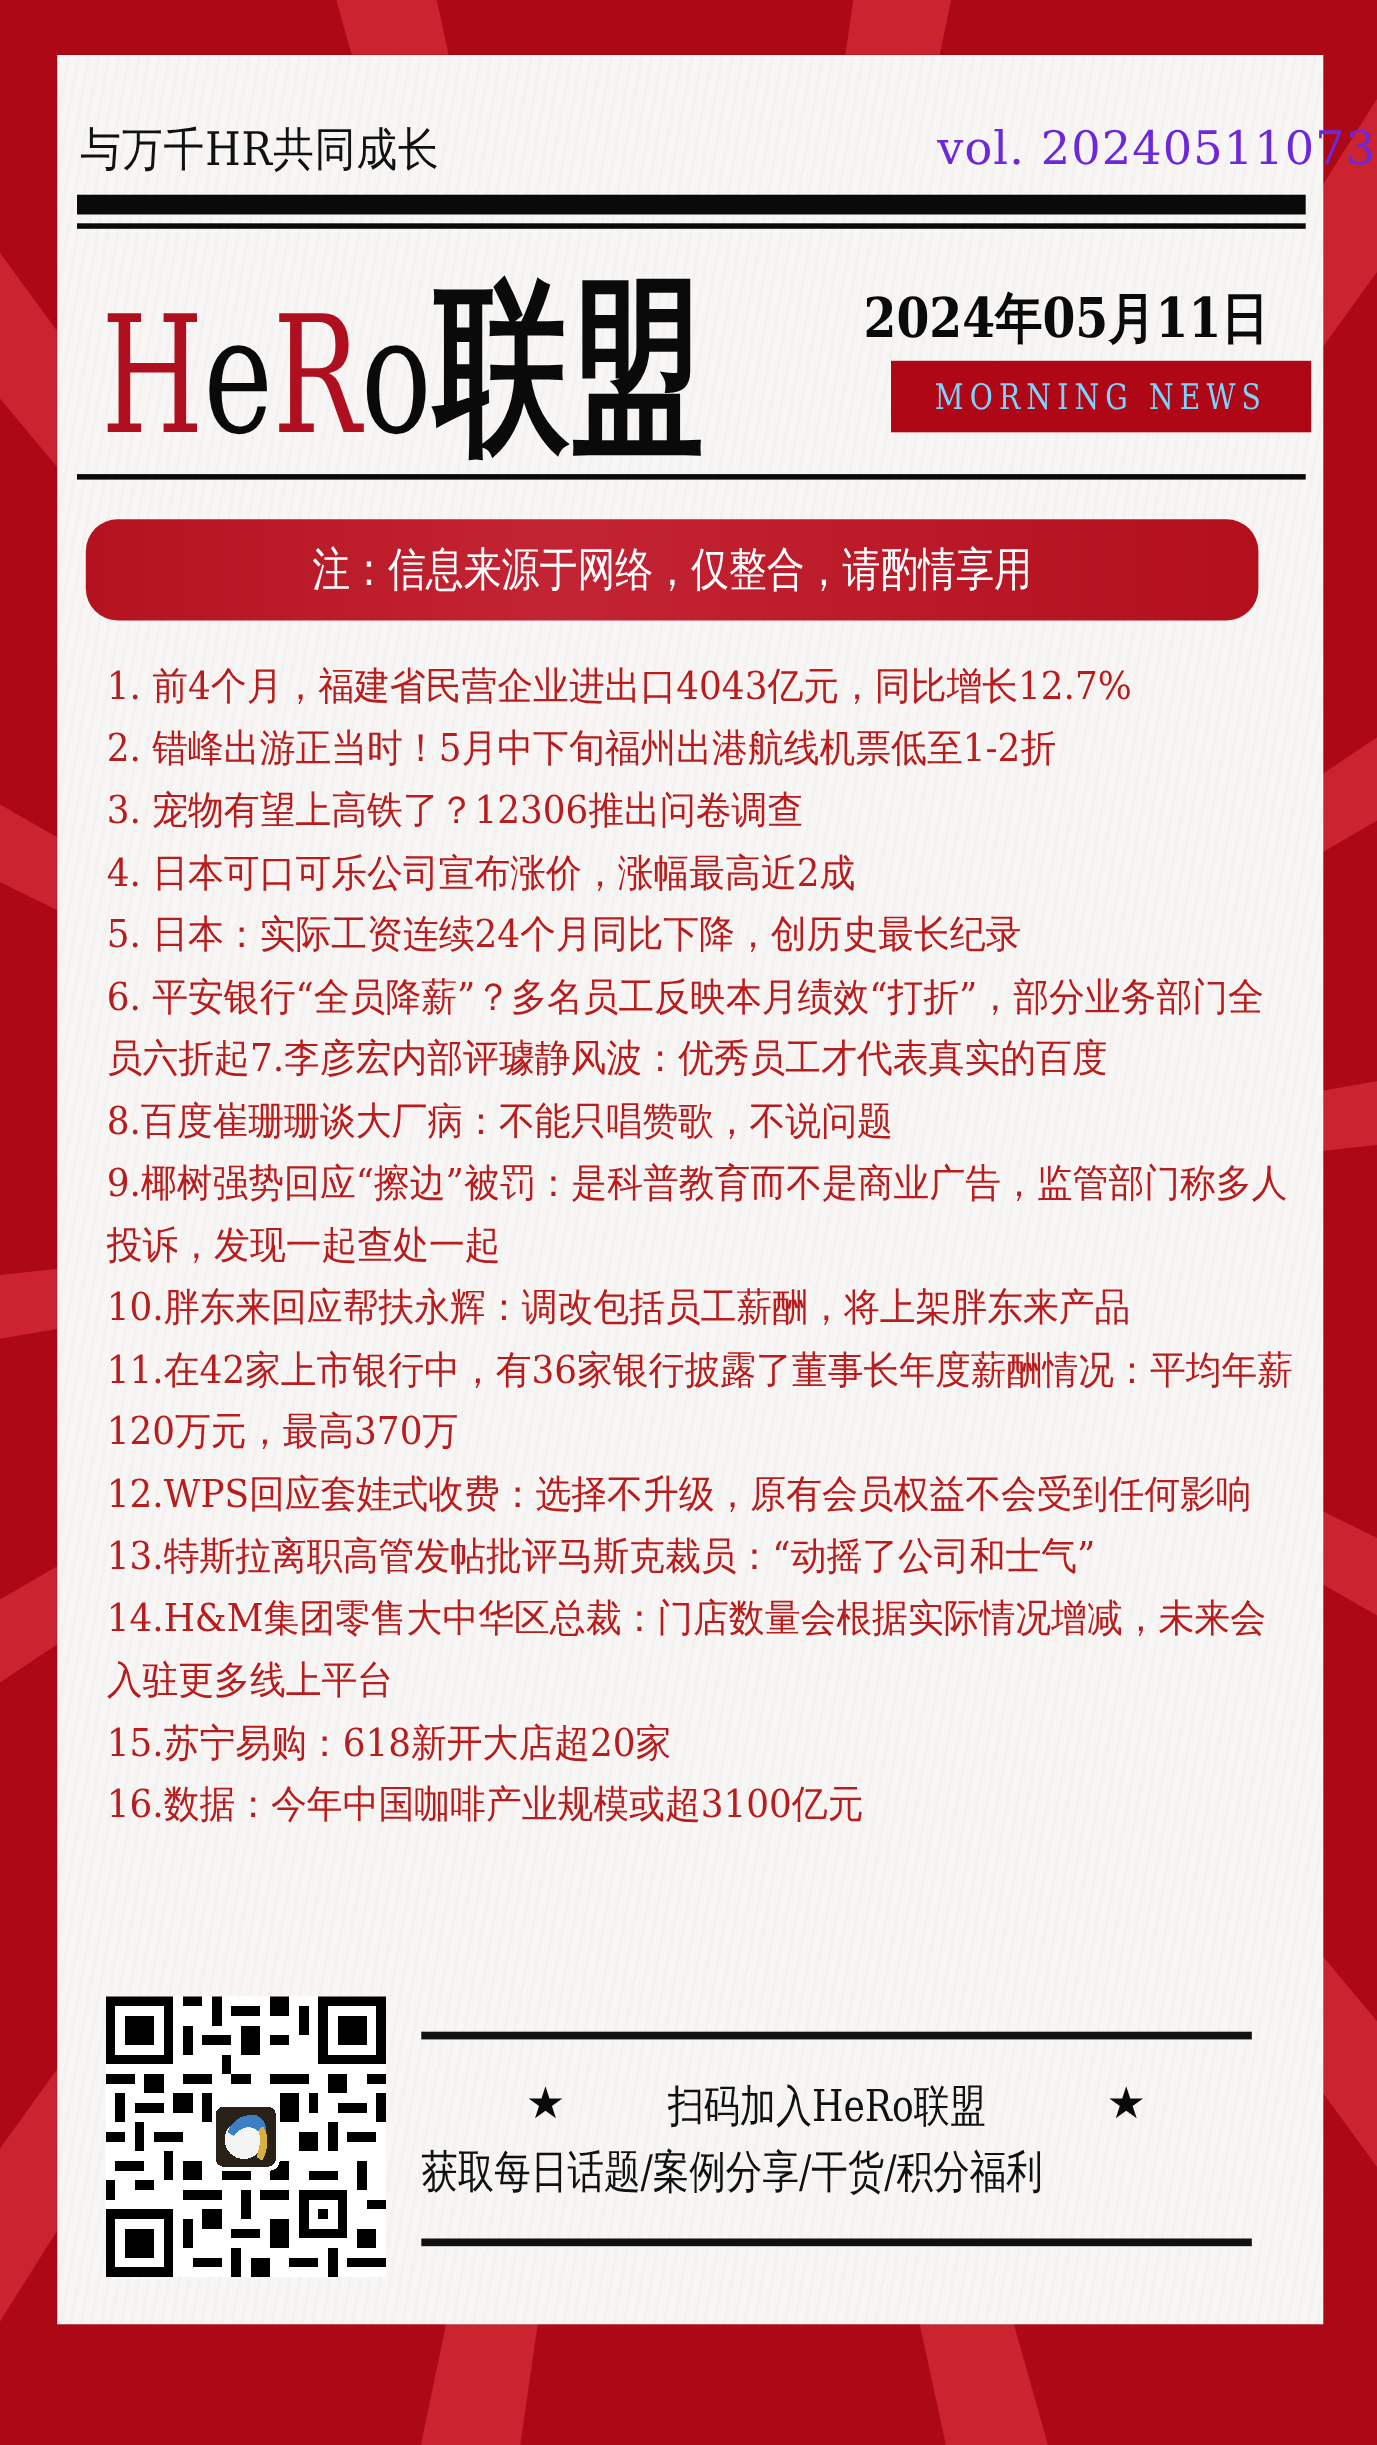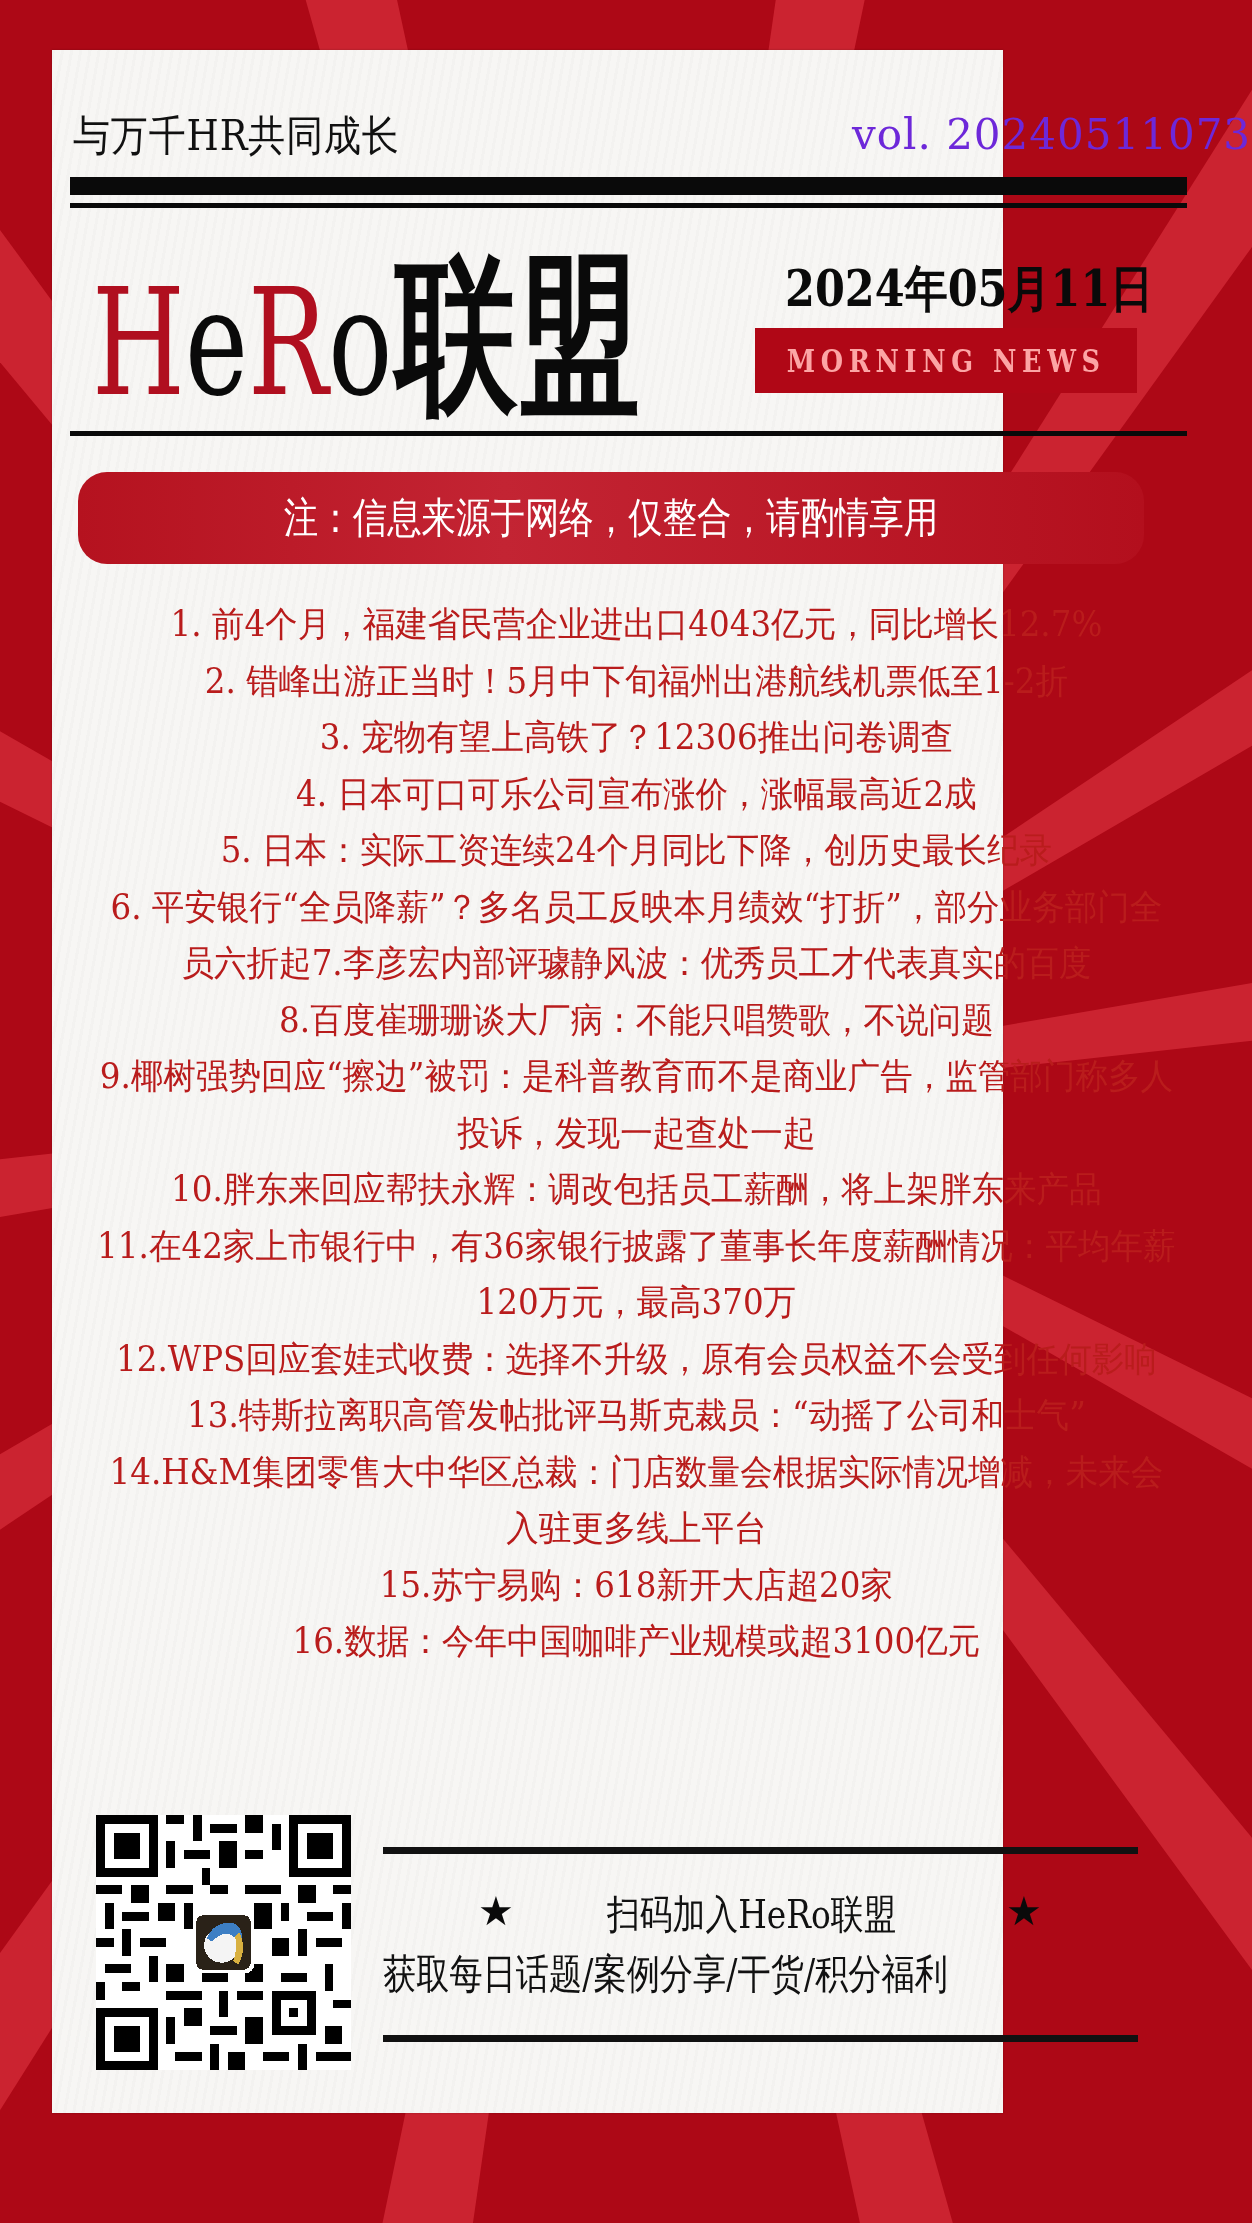--- a/index.html
+++ b/index.html
@@ -1,32 +1,32 @@
 <!DOCTYPE html>
 <html><head>
 <meta charset="utf-8">
 <style>
   html, body { margin:0; padding:0; }
   body { width:1252px; height:2223px; position:relative; overflow:hidden; background:#ad0816; font-family:"DejaVu Serif","Liberation Serif",serif; }
   .bg-rays { position:absolute; inset:0; overflow:hidden; }
   .ray { position:absolute; left:626px; top:1100px; width:0; height:0; }
   .ray span { position:absolute; left:-90px; top:-2600px; width:180px; height:2600px; background:rgba(214,44,58,0.75); transform-origin:90px 2600px; clip-path:polygon(0 0,100% 0,55% 100%,45% 100%); }
-  .paper { position:absolute; left:52px; top:50px; width:951px; height:2063px; background:#f7f6f4; box-shadow:0 0 2px rgba(0,0,0,0.25);text-align:center; }
+  .paper { position:absolute; left:52px; top:50px; width:1151px; height:2063px; background:#f7f6f4; box-shadow:0 0 2px rgba(0,0,0,0.25); }
   .paper::before { content:""; position:absolute; inset:0; background:repeating-linear-gradient(100deg, rgba(0,0,0,0.015) 0 3px, rgba(255,255,255,0) 3px 9px); pointer-events:none; }
   .abs { position:absolute; }
   .tagline { left:21px; top:58px; font-size:42px; color:#111; white-space:nowrap; letter-spacing:1px; transform:scaleX(0.88); transform-origin:left center; }
   .vol { left:800px; top:60px; font-size:42px; color:#6d28d9; white-space:nowrap; letter-spacing:1px; }
   .bar-thick { left:18px; top:127px; width:1117px; height:18px; background:#0a0a0a; }
   .bar-thin { left:18px; top:153px; width:1117px; height:5px; background:#0a0a0a; }
   .brand { left:40px; top:210px; font-size:148px; line-height:150px; white-space:nowrap; transform:scaleX(0.72); transform-origin:left center; }
   .brand .red { color:#b00f1f; }
   .brand .blk { color:#0a0a0a; }
   .brand .cn { font-family:"DejaVu Sans","Liberation Sans",sans-serif; font-weight:bold; font-size:170px; color:#0a0a0a; margin-left:4px; }
   .date { left:733px; top:206px; font-size:50px; font-weight:bold; color:#0a0a0a; white-space:nowrap; transform:scaleX(0.86); transform-origin:left center; }
-  .morning { left:703px; top:278px; width:382px; height:65px; background:#b00716; color:#fca5a5; font-size:32px; letter-spacing:7px; display:flex; align-items:center; justify-content:center; white-space:nowrap;font-weight:bold; }
+  .morning { left:758px; top:278px; width:382px; height:65px; background:#b00716; color:#7dd3fc; font-size:32px; letter-spacing:7px; display:flex; align-items:center; justify-content:center; white-space:nowrap; }
   .morning span { display:inline-block; transform:scaleX(0.8); }
   .sep { left:18px; top:381px; width:1117px; height:5px; background:#0a0a0a; }
   .notice { left:26px; top:422px; width:1066px; height:92px; background:linear-gradient(90deg,#b5121f,#c32433 40%,#b30f1d); display:flex; align-items:center; justify-content:center;border-radius:29px; }
   .notice span { color:#fff; font-size:42px; white-space:nowrap; transform:scaleX(0.82); display:inline-block; }
   .news { left:45px; top:546px; width:1080px; font-size:35px; line-height:56.5px; color:#b91c1c; }
   .news .item { white-space:normal; word-break:break-all; transform:scaleX(0.93); transform-origin:left center; width:1160px; }
   .qr { left:44px; top:1765px; width:255px; height:255px; background:#fff; }
   .qr svg { display:block; }
   .promo-line { left:331px; height:7px; width:755px; background:#111; }
   .star { font-size:40px; color:#0a0a0a; top:1838px; }

